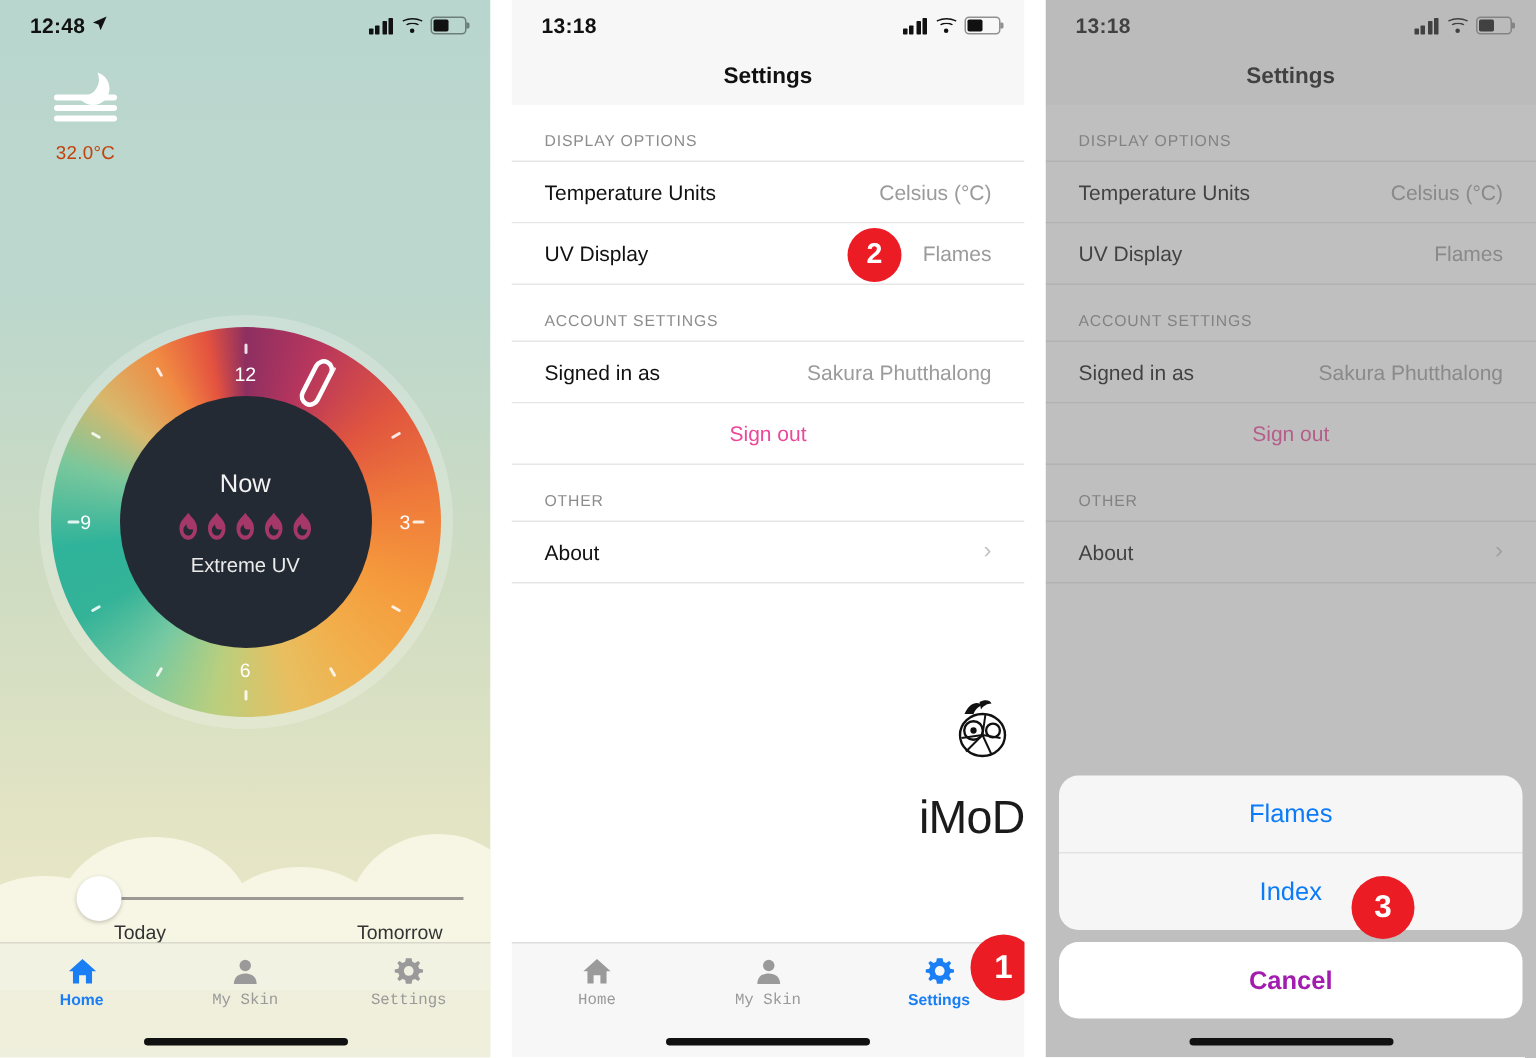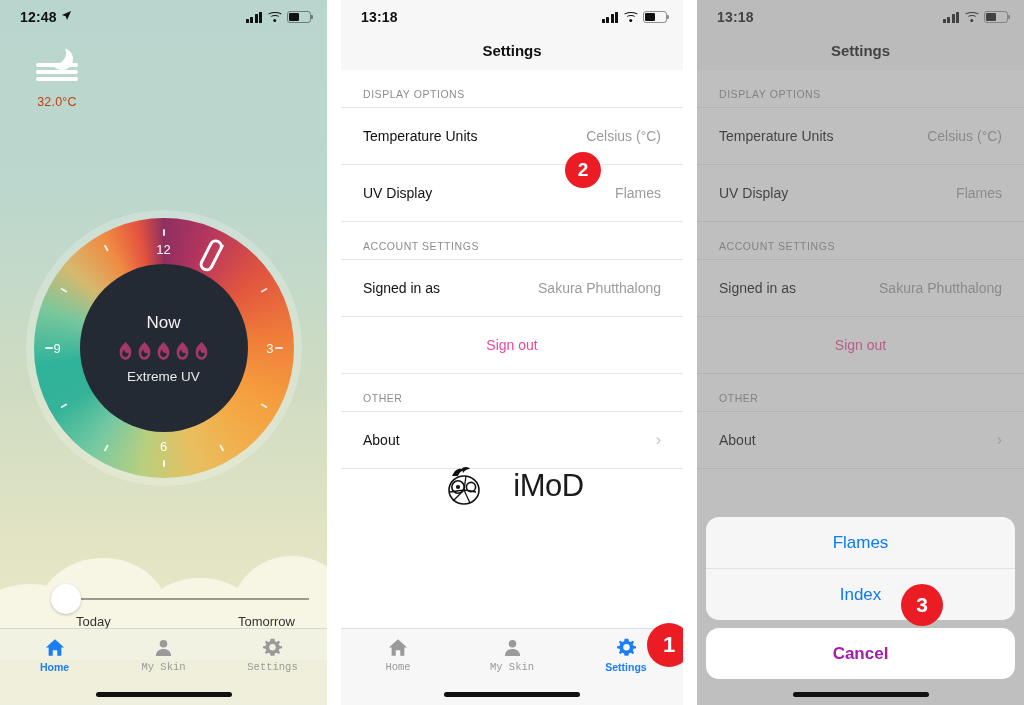--- a/index.html
+++ b/index.html
@@ -140,30 +140,30 @@
   .home-bar{position:absolute;left:50%;transform:translateX(-50%);bottom:8px;
     width:136px;height:5px;background:#111;border-radius:3px;}
 
   
   .nav{height:40px;display:flex;align-items:center;justify-content:center;background:#f7f7f7;}
   .nav-title{font-size:15px;font-weight:bold;color:#111;}
   .settings-body{position:absolute;left:0;right:0;top:70px;bottom:77px;background:#fff;}
   .sec-head{font-size:10.5px;color:#8c8c8c;letter-spacing:.55px;padding:18px 22px 7px;
     text-transform:uppercase;}
   .row{height:40px;display:flex;align-items:center;justify-content:space-between;
-    padding:8px 22px;border-top:1px solid #e6e6e6;border-bottom:1px solid #e6e6e6;
+    padding:0 22px;border-top:1px solid #e6e6e6;border-bottom:1px solid #e6e6e6;
     background:#fff;position:relative;}
   .row + .row{border-top:none;}
   .row-lbl{font-size:14px;color:#111;}
   .row-val{font-size:14px;color:#9b9b9b;}
   .row-center{justify-content:center;}
   .row-center .row-lbl{color:#ec4899;font-size:14px;}
   .chev{color:#c4c4c4;font-size:16px;line-height:1;}
-  .brand{position:absolute;left:0;right:0;top:390px;display:flex;align-items:center;
-    justify-content:center;gap:21px;}
+  .brand{position:absolute;left:0;right:0;top:390px;display:flex;align-items:flex-end;
+    justify-content:center;gap:15px;flex-direction:column;}
   .brand-mark{width:52px;height:52px;}
   .brand-name{font-size:31px;color:#1b1b1b;letter-spacing:-.5px;}
 
   
   .badge{position:absolute;border-radius:50%;background:#ec1c24;color:#fff;
     display:flex;align-items:center;justify-content:center;font-weight:bold;}
   #badge1{width:44px;height:44px;right:-8px;bottom:38px;font-size:22px;}
   #badge2{width:36px;height:36px;left:224px;top:152px;font-size:19px;}
   #badge3{width:42px;height:42px;left:204px;top:584px;font-size:21px;}
 

